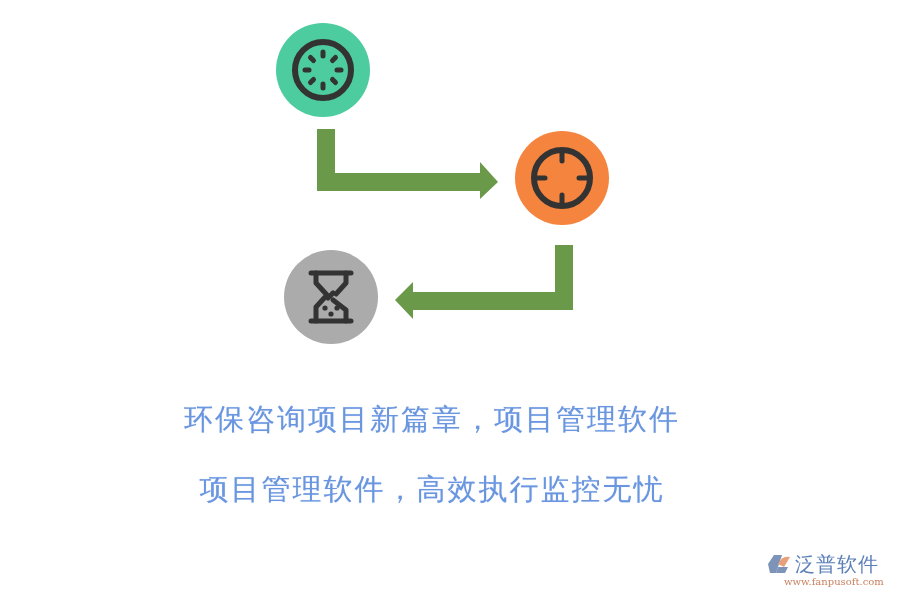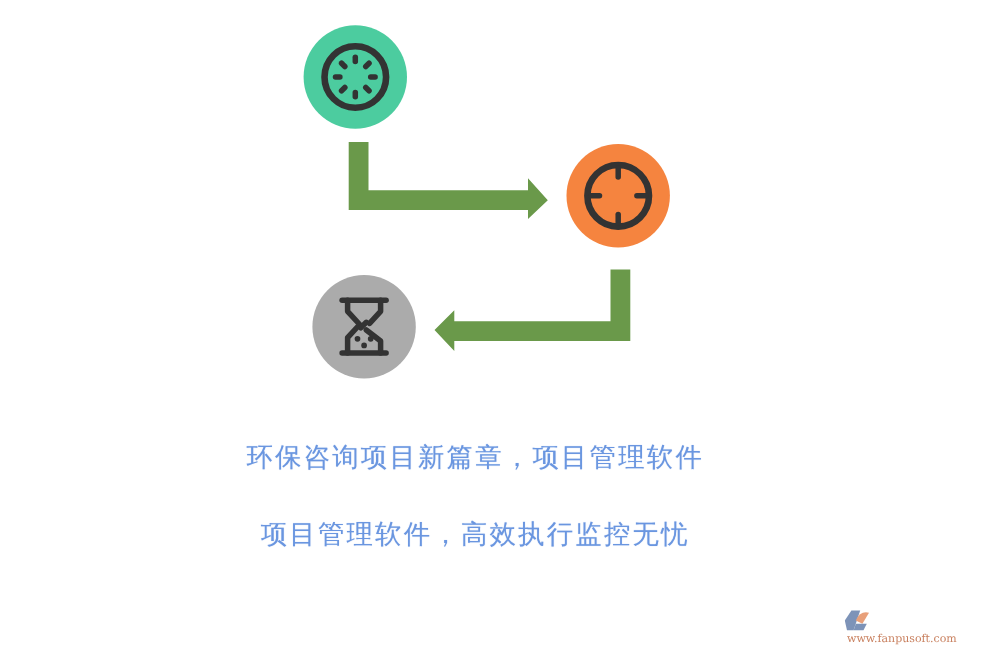--- a/index.html
+++ b/index.html
@@ -8,34 +8,34 @@
       position: relative; overflow: hidden;
       font-family: "DejaVu Serif", "Liberation Serif", serif;
     }
     .node {
       position: absolute; width: 94px; height: 94px; border-radius: 50%;
     }
     .node svg { position: absolute; left: 0; top: 0; }
     #arrows { position: absolute; left: 0; top: 0; }
     .caption {
       position: absolute; left: 0; width: 864px; text-align: center;
-      font-size: 24px; letter-spacing: 2px;
+      font-size: 29px; letter-spacing: 2px;
       color: #6a96e0;
       text-shadow: 0 0 1px #b8ccef;
       font-family: Liberation Mono, monospace;
     }
     .logo {
       position: absolute; left: 768px; top: 551px; width: 125px; height: 40px;
     }
     .logo-name {
       position: absolute; left: 27px; top: 0px; font-size: 20px; color: #5b7fb8;
       font-family: "DejaVu Sans", "Liberation Sans", sans-serif; letter-spacing: 1px;
     }
     .logo-url {
-      position: absolute; left: 2px; top: 25px; font-size: 10px; color: #c9805f;
+      position: absolute; left: 16px; top: 25px; font-size: 10px; color: #c9805f;
       font-family: "DejaVu Serif", "Liberation Serif", serif;
     }
     .logo-mark { position: absolute; left: 0; top: 2px; }
   </style>
 </head>
 <body>
 
 <svg id="arrows" width="900" height="600">
   <path d="M317,129 L335,129 L335,173 L480,173 L480,162 L498,182 L480,199 L480,191 L317,191 Z" fill="#6a994a"></path>
   <path d="M555,245 L573,245 L573,310 L413,310 L413,319 L395,300 L413,282 L413,292 L555,292 Z" fill="#6a994a"></path>
@@ -88,14 +88,15 @@
 
 <div class="caption" style="top:400px;">环保咨询项目新篇章，项目管理软件</div>
 <div class="caption" style="top:470px;">项目管理软件，高效执行监控无忧</div>
 
 <div class="logo">
   <svg class="logo-mark" width="26" height="22" viewBox="0 0 26 22">
     <path d="M6,2 L14,2 L8,20 L2,20 L0,11 Z" fill="#7d93b8"></path>
     <path d="M10,11 Q14,2 22,4 L16,14 Z" fill="#e8a07a"></path>
     <path d="M10,14 L20,14 L17,20 L8,20 Z" fill="#7d93b8"></path>
   </svg>
+  <span class="logo-name">泛普软件</span>
   <span class="logo-url">www.fanpusoft.com</span>
 </div>
 
 </body></html>

